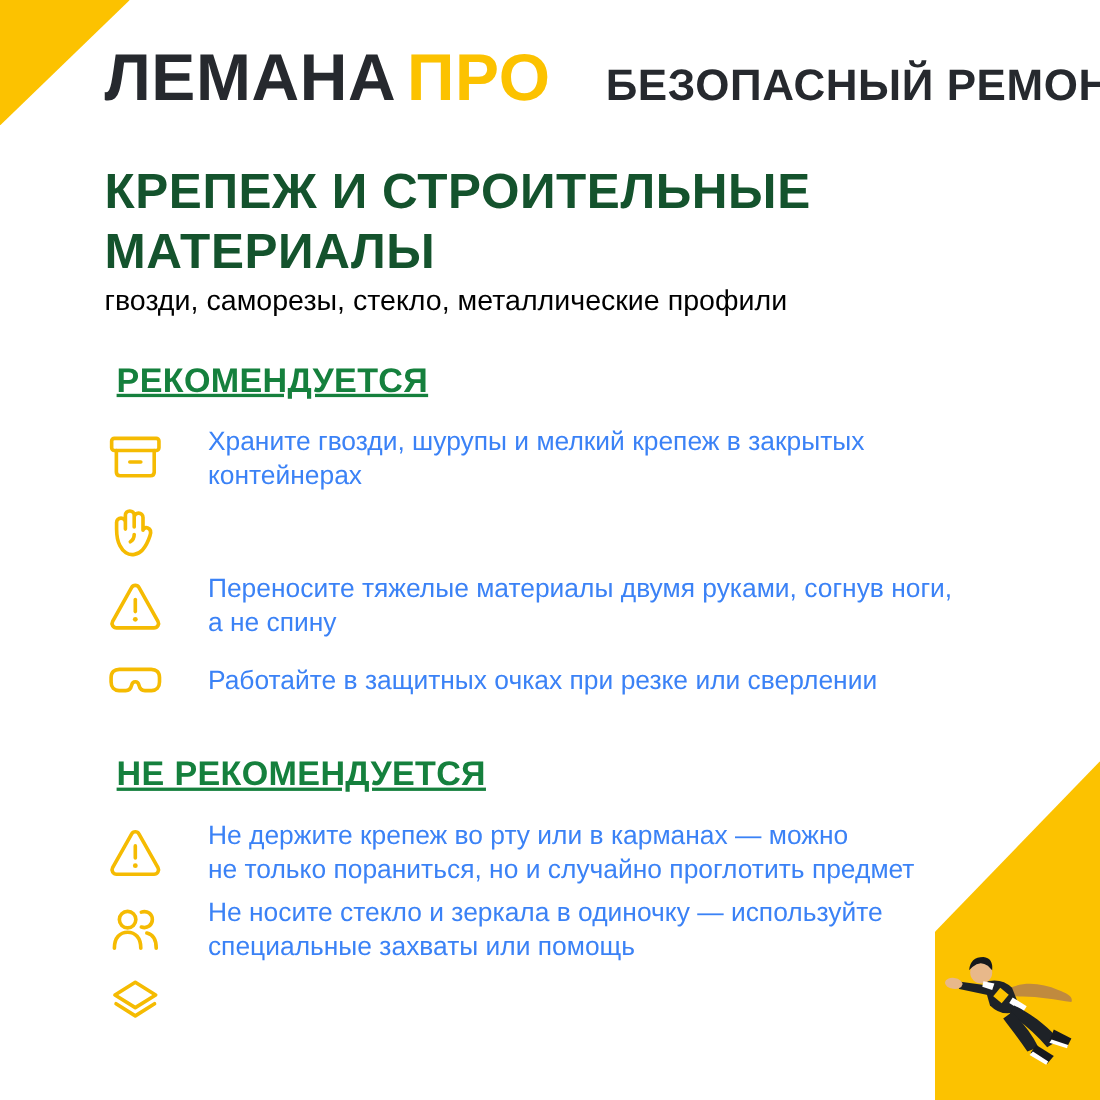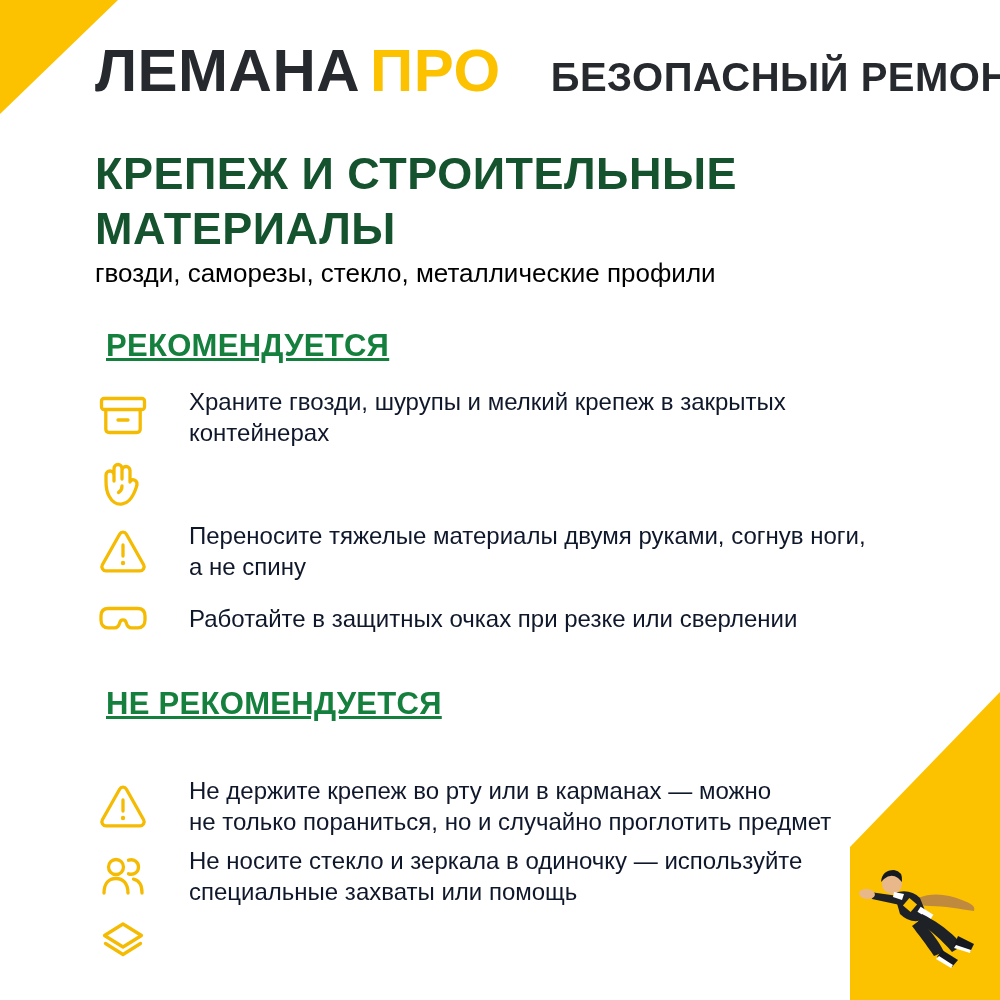--- a/index.html
+++ b/index.html
@@ -63,27 +63,27 @@
   .section-heading.rec { top: 328px; }
   .section-heading.nrec { top: 686px; }
 
   
   .list {
     position: absolute; left: 95px;
     display: flex; flex-direction: column; gap: 8px;
     width: 830px;
   }
   .list.rec { top: 386px; }
-  .list.nrec { top: 744px; margin-top: 31px; }
+  .list.nrec { top: 744px; }
 
   .item { display: flex; align-items: center; gap: 38px; }
   .item-icon { width: 56px; height: 56px; flex: 0 0 56px; }
   .item-icon svg { display: block; width: 56px; height: 56px; }
   .item-text {
-    font-size: 24px; line-height: 31px; color: #0f172a;
+    font-size: 24px; line-height: 31px; color: #3b82f6;
     white-space: pre-line; max-width: 740px;
   }
 
   .icon-stroke { fill: none; stroke: #F5BB02; stroke-width: 3.3;
                  stroke-linecap: round; stroke-linejoin: round; }
   .icon-fill { fill: #F5BB02; }
 
   
   .mascot {
     position: absolute; left: 858px; top: 860px;

